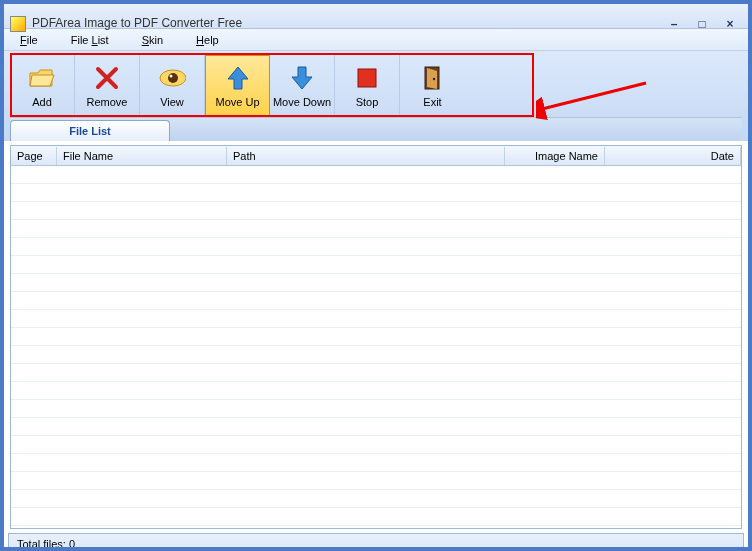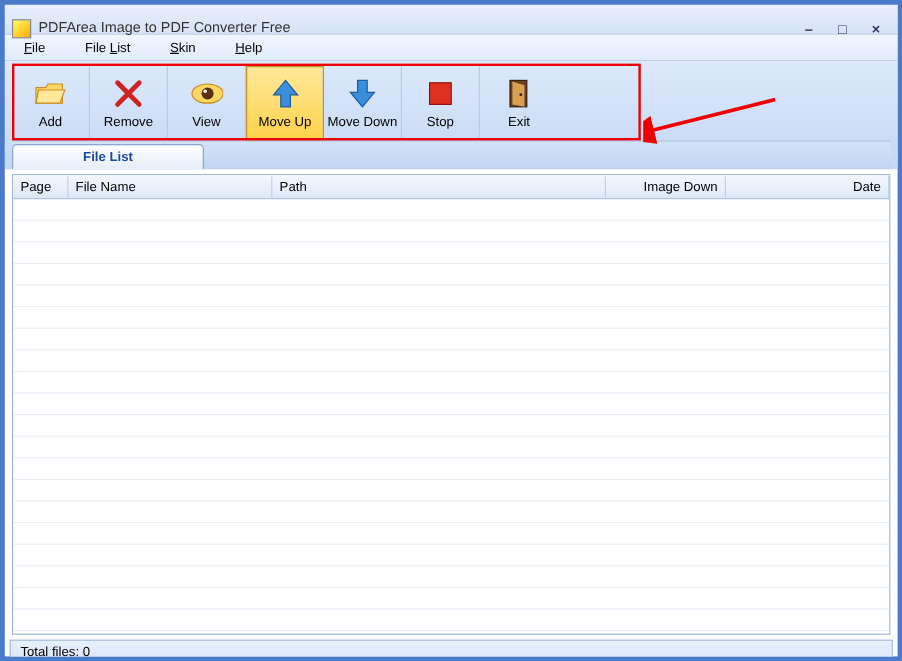--- a/index.html
+++ b/index.html
@@ -134,21 +134,21 @@
         <span>File List</span>
       </div>
   </div>
 </div>
 
 <div class="list-area">
   <div class="colheaders">
     <div class="colh col-page">Page</div>
     <div class="colh col-fname">File Name</div>
     <div class="colh col-path">Path</div>
-    <div class="colh col-size">Image Down</div>
+    <div class="colh col-size">Image Name</div>
     <div class="colh col-date">Date</div>
   </div>
   <div class="rows">
     <div class="row"></div>
     <div class="row"></div>
     <div class="row"></div>
     <div class="row"></div>
     <div class="row"></div>
     <div class="row"></div>
     <div class="row"></div>

